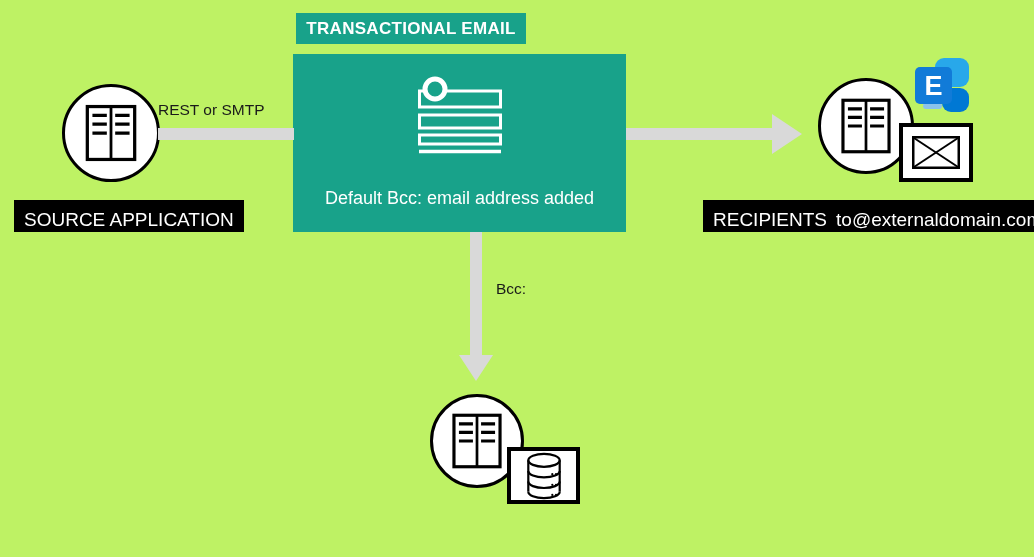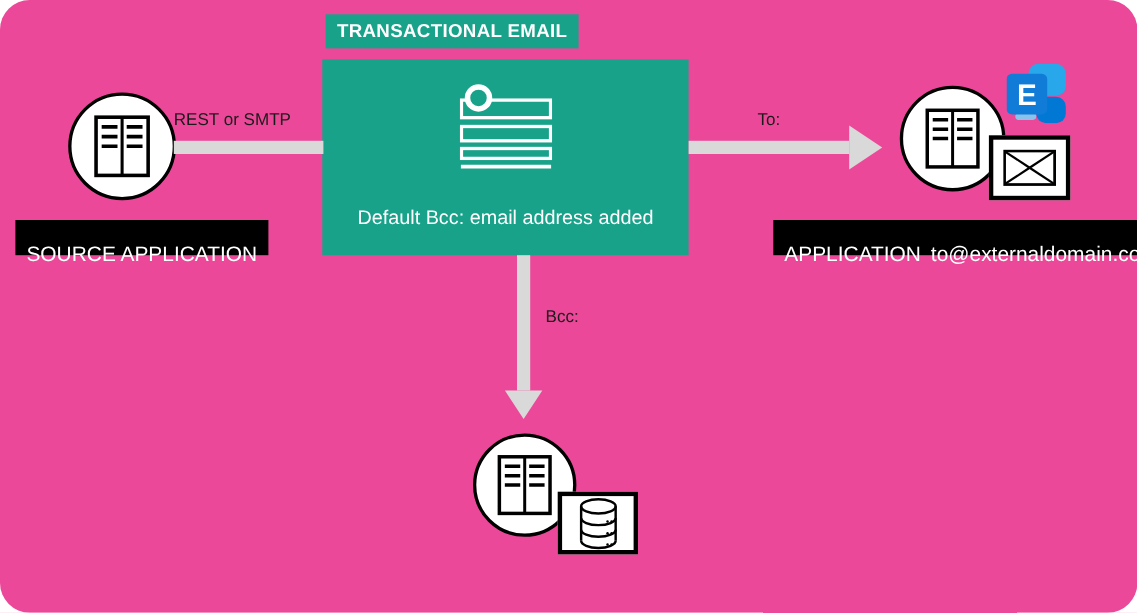--- a/index.html
+++ b/index.html
@@ -10,21 +10,21 @@
     --stroke:#000000;
     --exchange-front:#117bd8;
     --exchange-cyan:#28a8ea;
     --exchange-blue:#0078d4;
     --exchange-light:#8ac2eb;
   }
   *{margin:0;padding:0;box-sizing:border-box;}
   html,body{background:#ffffff;}
   body{font-family:"Liberation Sans",sans-serif;}
   .canvas{
-    position:relative;width:1034px;height:557px;background:#ec4899;overflow:hidden;border-radius:27px;
+    position:relative;width:1034px;height:557px;background:#bef264;overflow:hidden;
   }
   
   .tab{
     position:absolute;left:296px;top:13px;width:230px;height:31px;
     background:var(--teal);color:#ffffff;font-size:17px;font-weight:bold;
     letter-spacing:.3px;text-align:center;line-height:31px;
   }
   .main-box{
     position:absolute;left:293px;top:54px;width:333px;height:178px;
     background:var(--teal);
@@ -45,21 +45,21 @@
   .badge-box{
     position:absolute;border:4px solid var(--stroke);background:#ffffff;z-index:3;
     display:flex;align-items:center;justify-content:center;
   }
   .badge-box.envelope{left:899px;top:123px;width:74px;height:59px;}
   .badge-box.database{left:507px;top:447px;width:73px;height:57px;}
   .exchange{position:absolute;left:915px;top:58px;width:54px;height:54px;z-index:2;}
   
   .nlabel{
     position:absolute;height:32px;background:var(--label-bg);color:var(--label-fg);
-    font-size:19px;line-height:32px;padding:16px 10px;white-space:nowrap;
+    font-size:19px;line-height:32px;padding:4px 10px;white-space:nowrap;
   }
   .nlabel.src{left:14px;top:200px;}
   .nlabel.rcp{left:703px;top:200px;}
   .nlabel.arc{left:287px;top:516px;font-size:19.5px;}
   .nlabel .addr{margin-left:9px;}
   .nlabel sup.ord{font-size:12px;vertical-align:super;line-height:0;margin-right:4px;font-weight:bold;}
   
   .shaft-h{position:absolute;height:12px;background:var(--arrow);}
   .shaft-h.left{left:158px;top:128px;width:136px;}
   .shaft-h.to{left:626px;top:128px;width:146px;}
@@ -115,21 +115,20 @@
   <div class="circle src">
     <svg width="52" height="58" viewBox="0 0 56 62">
         <use href="#book-icon"></use>
       </svg>
   </div>
   <div class="nlabel src">SOURCE APPLICATION</div>
 
   <div class="edge-label rest">REST or SMTP</div>
   <div class="shaft-h left"></div>
 
-  <div class="edge-label to">To:</div>
   <div class="shaft-h to"></div>
   <div class="head-right"></div>
 
   <div class="circle rcp">
     <svg width="52" height="56" viewBox="0 0 56 62">
         <use href="#book-icon"></use>
       </svg>
   </div>
   <svg class="exchange" viewBox="0 0 54 54">
     <rect x="20" y="0" width="34" height="29" rx="9" fill="var(--exchange-cyan)"></rect>
@@ -140,21 +139,21 @@
   </svg>
   <div class="badge-box envelope">
     <svg width="48" height="33" viewBox="0 0 48 33">
       <rect x="1.25" y="1.25" width="45.5" height="30.5" fill="#fff" stroke="#000" stroke-width="2.5"></rect>
       <line x1="2" y1="2" x2="24" y2="16.5" stroke="#000" stroke-width="2"></line>
       <line x1="46" y1="2" x2="24" y2="16.5" stroke="#000" stroke-width="2"></line>
       <line x1="2" y1="31" x2="24" y2="16.5" stroke="#000" stroke-width="2"></line>
       <line x1="46" y1="31" x2="24" y2="16.5" stroke="#000" stroke-width="2"></line>
     </svg>
   </div>
-  <div class="nlabel rcp"><span>APPLICATION</span><span class="addr">to@externaldomain.com</span></div>
+  <div class="nlabel rcp"><span>RECIPIENTS</span><span class="addr">to@externaldomain.com</span></div>
 
   <div class="shaft-v"></div>
   <div class="head-down"></div>
   <div class="edge-label bcc">Bcc:</div>
 
   <div class="circle arc">
     <svg width="52" height="56" viewBox="0 0 56 62">
         <use href="#book-icon"></use>
       </svg>
   </div>

